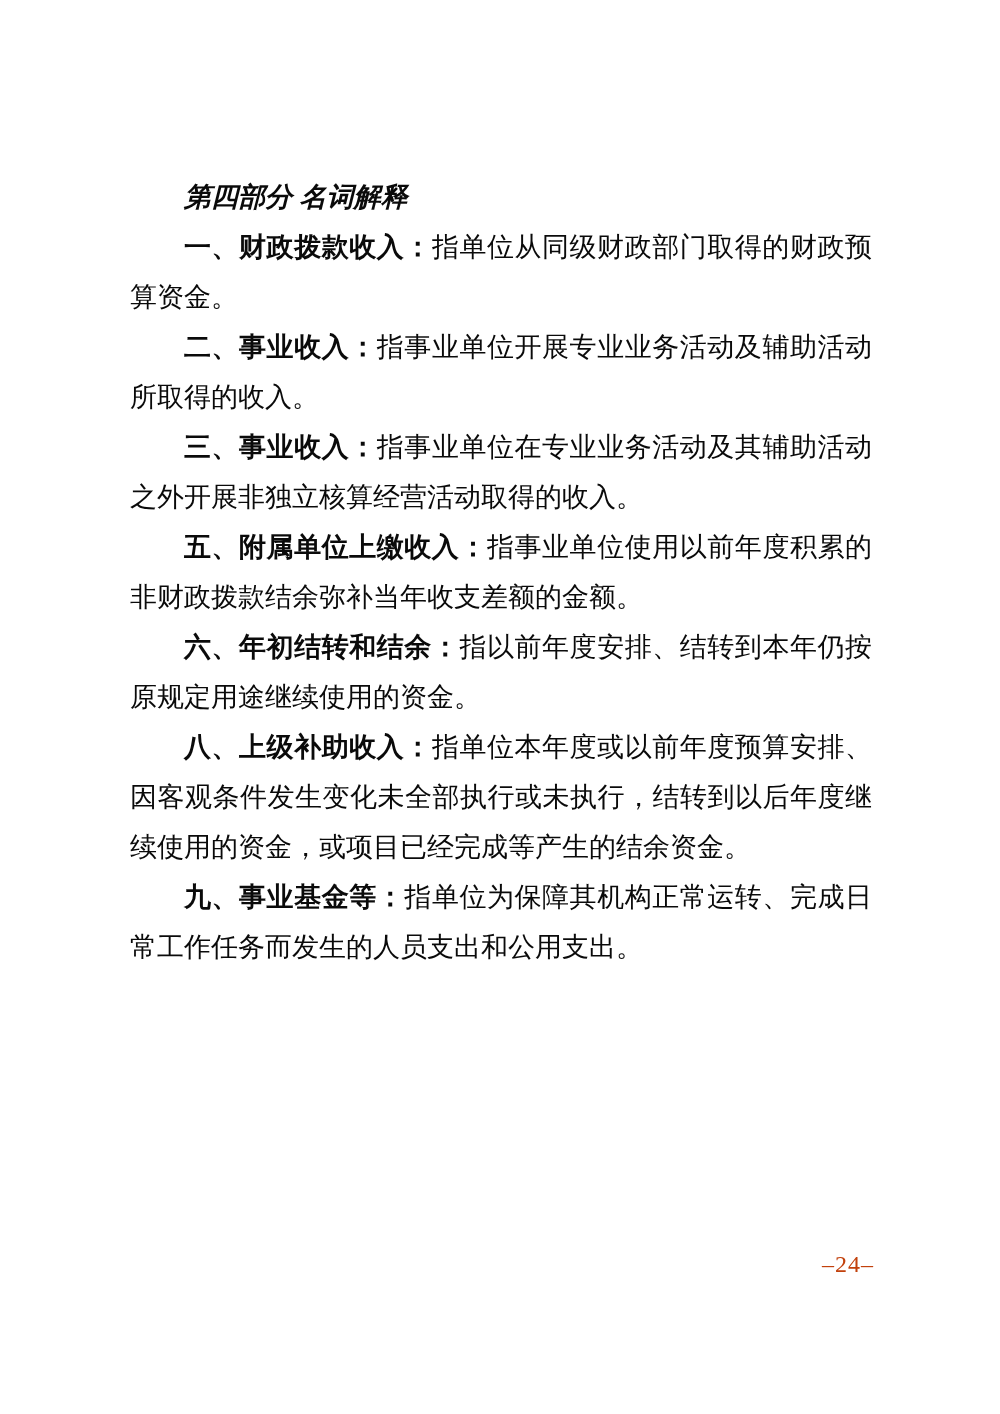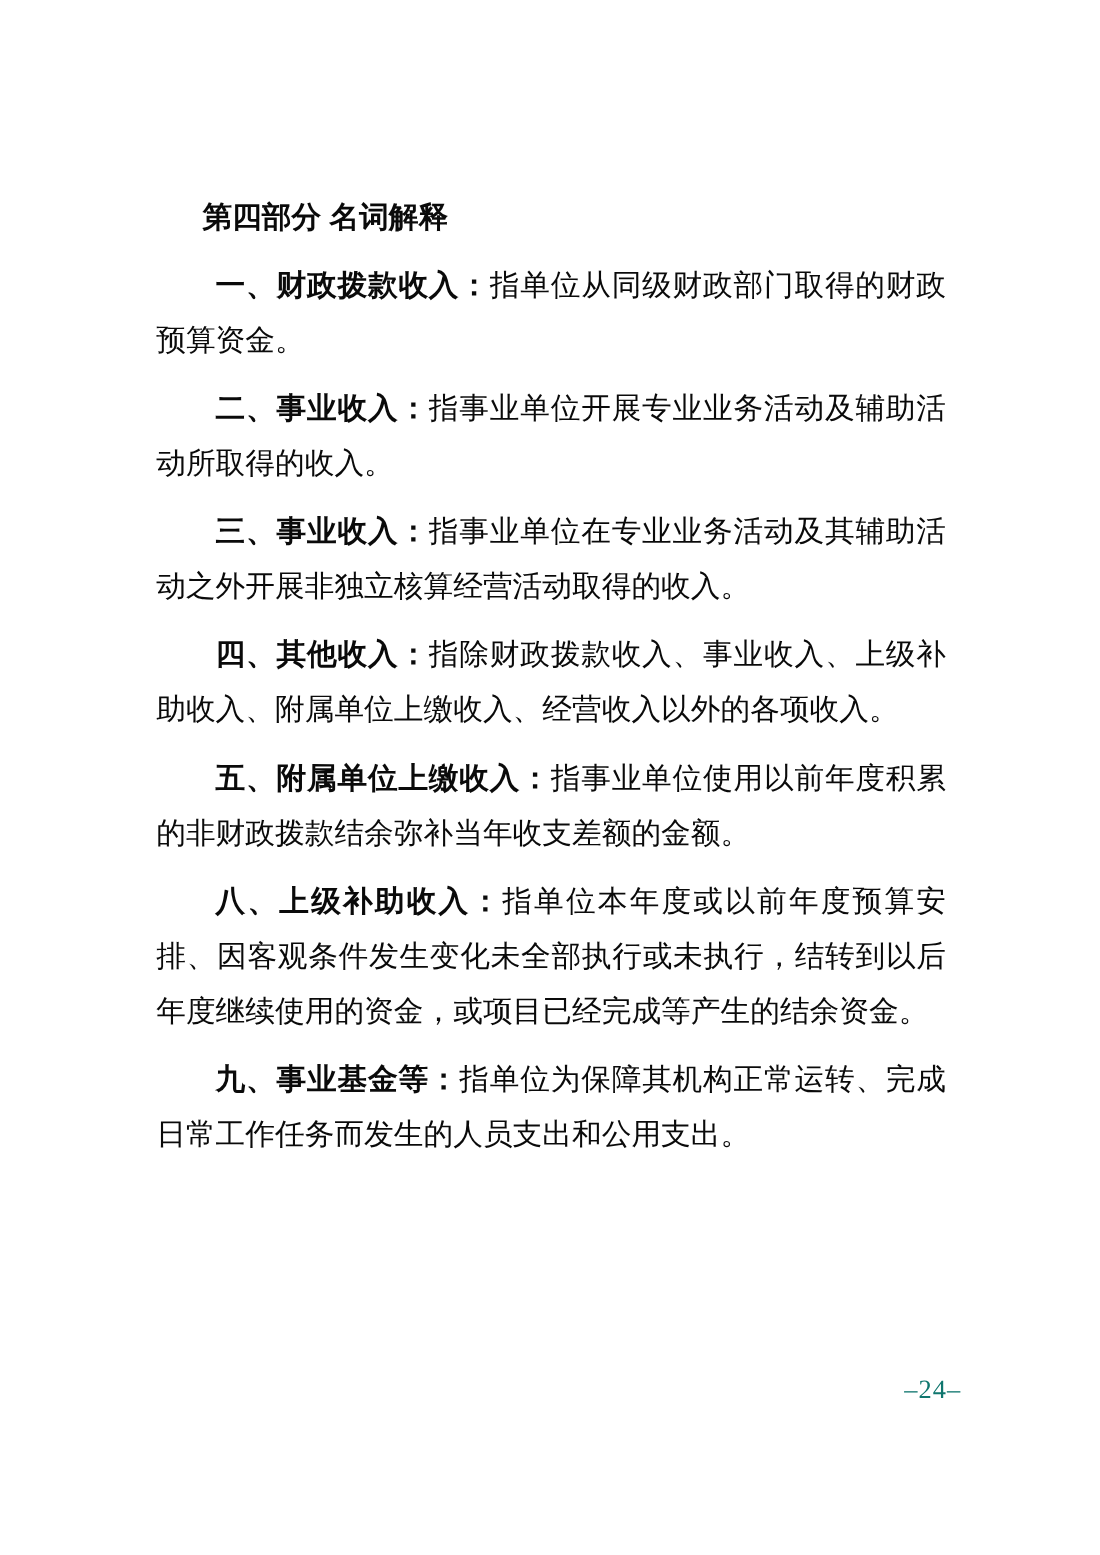--- a/index.html
+++ b/index.html
@@ -26,58 +26,59 @@
     text-align: justify;
   }
   .heading {
     margin: 0;
     font-size: 27px;
     line-height: 50px;
     font-weight: 700;
     text-indent: 2em;
     text-align: left;
     font-family: "Liberation Sans", "DejaVu Sans", sans-serif;
+    font-style: italic;
   }
   .def {
-    margin: 12px;
+    margin: 0;
     text-indent: 2em;
   }
   .term {
     font-weight: 700;
     font-family: "Liberation Sans", "DejaVu Sans", sans-serif;
   }
   .page-num {
     position: absolute;
     top: 1250px;
     left: 822px;
     font-size: 24px;
     line-height: 28px;
     letter-spacing: 1px;
     font-family: "Liberation Serif", "DejaVu Serif", serif;
-    color: #0f766e;
+    color: #c2410c;
   }
 </style>
 </head>
 <body>
 
 <div class="page">
   <div class="content">
 
     <h1 class="heading">第四部分 名词解释</h1>
 
     <p class="def"><span class="term">一、财政拨款收入：</span><span>指单位从同级财政部门取得的财政预算资金。</span></p>
 
     <p class="def"><span class="term">二、事业收入：</span><span>指事业单位开展专业业务活动及辅助活动所取得的收入。</span></p>
 
     <p class="def"><span class="term">三、事业收入：</span><span>指事业单位在专业业务活动及其辅助活动之外开展非独立核算经营活动取得的收入。</span></p>
 
-    <p class="def"><span class="term">四、其他收入：</span><span>指除财政拨款收入、事业收入、上级补助收入、附属单位上缴收入、经营收入以外的各项收入。</span></p>
 
     <p class="def"><span class="term">五、附属单位上缴收入：</span><span>指事业单位使用以前年度积累的非财政拨款结余弥补当年收支差额的金额。</span></p>
 
+    <p class="def"><span class="term">六、年初结转和结余：</span><span>指以前年度安排、结转到本年仍按原规定用途继续使用的资金。</span></p>
 
 
     <p class="def"><span class="term">八、上级补助收入：</span><span>指单位本年度或以前年度预算安排、因客观条件发生变化未全部执行或未执行，结转到以后年度继续使用的资金，或项目已经完成等产生的结余资金。</span></p>
 
     <p class="def"><span class="term">九、事业基金等：</span><span>指单位为保障其机构正常运转、完成日常工作任务而发生的人员支出和公用支出。</span></p>
 
   </div>
 
   <div class="page-num">–24–</div>
 </div>

